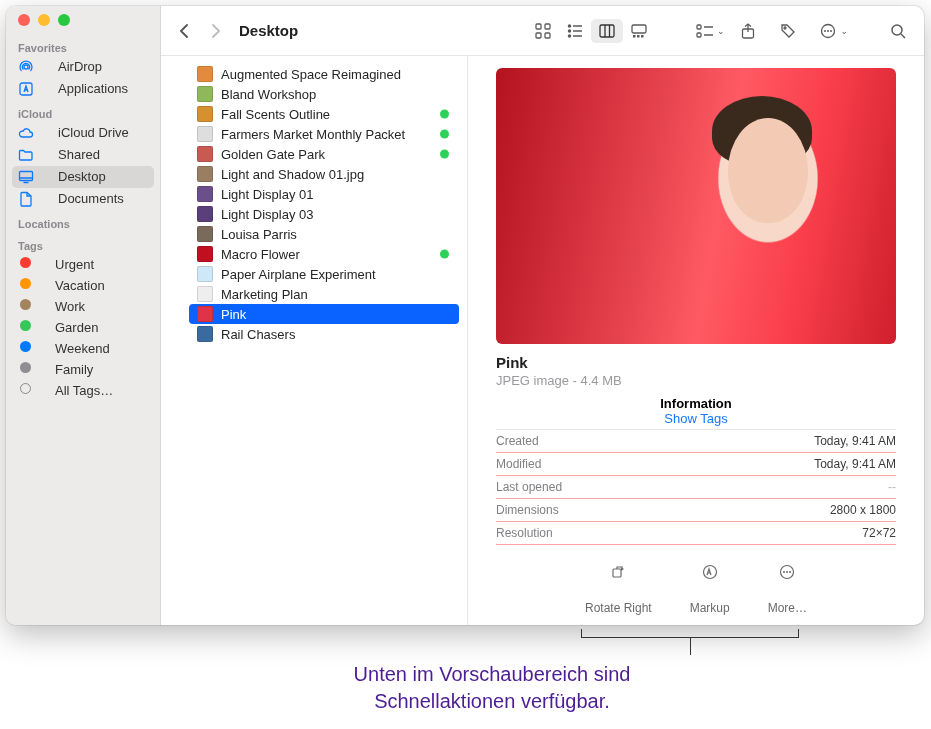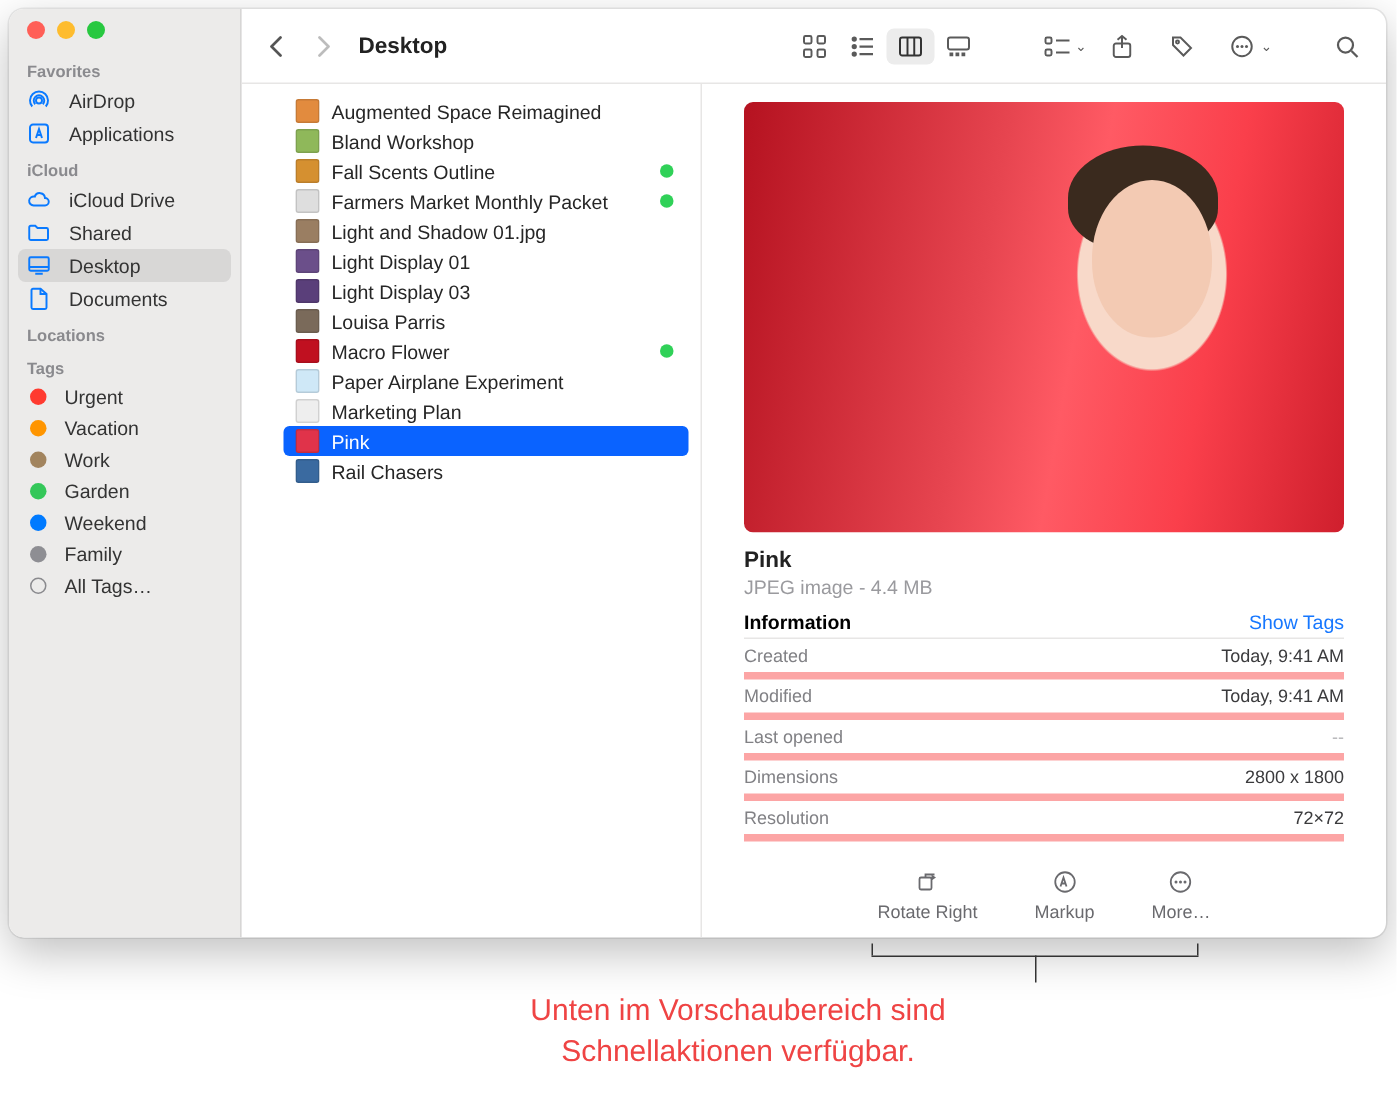--- a/index.html
+++ b/index.html
@@ -3,21 +3,21 @@
 <meta charset="utf-8">
 <style>
   * { box-sizing: border-box; margin: 0; padding: 0; }
   body { font-family: -apple-system, "Helvetica Neue", Arial, sans-serif; background: #fff; width: 931px; }
   .window { width: 918px; height: 619px; margin: 6px; border-radius: 10px; background:#fff; box-shadow: 0 10px 30px rgba(0,0,0,.25), 0 0 0 1px rgba(0,0,0,.08); display:flex; overflow:hidden; position:relative; }
   .sidebar { width:155px; background:#ecebea; border-right:1px solid #d7d6d5; padding:8px 0; display:flex; flex-direction:column; }
   .traffic { display:flex; gap:8px; padding:0 12px 8px; }
   .dot { width:12px; height:12px; border-radius:50%; }
   .red{background:#ff5f57;} .yellow{background:#febc2e;} .green{background:#28c840;}
   .section-label{ font-size:11px; color:#8a8a8e; font-weight:600; padding:8px 12px 2px; }
-  .side-item{ display:flex; align-items:center; gap:12px; font-size:13px; color:#333; padding:3px 12px; cursor:default; }
+  .side-item{ display:flex; align-items:flex-start; gap:24px; font-size:13px; color:#333; padding:3px 12px; cursor:default; }
   .side-item.selected{ background:#d8d7d6; border-radius:5px; margin:0 6px; padding:3px 6px; }
   .side-icon{ width:16px; height:16px; color:#0a7aff; display:flex; align-items:center; justify-content:center; flex-shrink:0; }
   .tag-dot{ width:11px; height:11px; border-radius:50%; border:none; flex-shrink:0; margin-left:2px; }
   .alltags{ width:11px;height:11px;border-radius:50%; border:1.5px solid #8a8a8e; margin-left:2px; flex-shrink:0;}
 
   .main { flex:1; display:flex; flex-direction:column; }
   .toolbar{ height:50px; border-bottom:1px solid #e7e6e5; display:flex; align-items:center; padding:0 10px; gap:6px;}
   .nav-btn{ width:26px; height:24px; display:flex; align-items:center; justify-content:center; color:#555; }
   .nav-btn.disabled{ color:#bcbcbc; }
   .title{ font-weight:700; font-size:15px; color:#222; margin-left:4px; }
@@ -39,38 +39,38 @@
   
   .preview{ flex:1; display:flex; flex-direction:column; padding:12px 28px 10px;}
   .img-box{ width:100%; height:295px; border-radius:6px; overflow:hidden; background:
     radial-gradient(ellipse 140px 180px at 68% 40%, #f8d9c9 0%, #f8d9c9 35%, transparent 36%),
     linear-gradient(100deg, #b51220 0%, #e74550 40%, #ff5a64 55%, #fa3f4b 75%, #cf1f2d 100%);
     position:relative;}
   .face{ position:absolute; left:58%; top:18%; width:80px; height:105px; background:#f3cab3; border-radius:50% 50% 48% 48%;}
   .hair{ position:absolute; left:54%; top:10%; width:100px; height:70px; background:#3a2a1e; border-radius:50% 50% 40% 40%;}
   .pv-title{ font-weight:700; font-size:15px; margin-top:10px; color:#222;}
   .pv-sub{ font-size:13px; color:#9a9a9e; margin-top:2px;}
-  .info-head{ display:flex; justify-content:space-between; align-items:center; margin-top:8px; border-bottom:1px solid #e7e6e5; padding-bottom:3px;}
+  .info-head{ display:flex; justify-content:space-between; align-items:center; margin-top:8px; border-bottom:1px solid #e7e6e5; padding-bottom:3px;flex-direction:column;}
   .info-head b{ font-size:13px; font-weight:700;}
   .showmore{ color:#1677ff; font-size:13px;}
-  .info-row{ display:flex; justify-content:space-between; font-size:12px; color:#6b6b6f; padding:4px 0; border-bottom:5px solid #fca5a5;}
+  .info-row{ display:flex; justify-content:space-between; font-size:12px; color:#6b6b6f; padding:4px 0; border-bottom:1px solid #fca5a5;}
   .info-row span:first-child{ color:#818185;}
   .info-row span:last-child{ color:#3b3b3d;}
   .info-row.dim span:last-child{ color:#b5b5b8;}
   .actions{ display:flex; justify-content:center; gap:38px; margin-top:18px;}
-  .action{ display:flex; flex-direction:column; align-items:center; gap:4px; font-size:12px; color:#6a6a6e;}
+  .action{ display:flex; flex-direction:column; align-items:center; gap:20px; font-size:12px; color:#6a6a6e;}
   .action .circ{ width:18px; height:18px; display:flex; align-items:center; justify-content:center; color:#6a6a6e;}
   
   .callout{ width:918px; margin:0 6px; position:relative; height:95px;}
   .bracket{ position:absolute; left:575px; top:-2px; width:218px; height:22px;}
   .bracket::before{ content:""; position:absolute; left:0; right:0; top:8px; border-top:1px solid #333;}
   .bracket::after{ content:""; position:absolute; left:50%; top:8px; width:1px; height:18px; background:#333;}
   .bracket .tick-l{position:absolute;left:0;top:0;width:1px;height:8px;background:#333;}
   .bracket .tick-r{position:absolute;right:0;top:0;width:1px;height:8px;background:#333;}
-  .callout-text{ position:absolute; left:236px; top:30px; font-size:20px; color:#ef4444; text-align:center; width:500px; line-height:1.35;}
+  .callout-text{ position:absolute; left:236px; top:30px; font-size:20px; color:#4c1d95; text-align:center; width:500px; line-height:1.35;}
 </style>
 </head>
 <body>
 
 <div class="window">
 
   <div class="sidebar">
     <div class="traffic">
       <div class="dot red"></div>
       <div class="dot yellow"></div>
@@ -278,20 +278,25 @@
             <span class="file-icon" style="background:#d59030;border:1px solid rgba(0,0,0,.12)"></span>
             <span>Fall Scents Outline</span>
             <span class="status-dot"></span>
           </div>
           <div class="file-item">
             <span class="file-icon" style="background:#dedede;border:1px solid rgba(0,0,0,.12)"></span>
             <span>Farmers Market Monthly Packet</span>
             <span class="status-dot"></span>
           </div>
           <div class="file-item">
+            <span class="file-icon" style="background:#c85a52;border:1px solid rgba(0,0,0,.12)"></span>
+            <span>Golden Gate Park</span>
+            <span class="status-dot"></span>
+          </div>
+          <div class="file-item">
             <span class="file-icon" style="background:#9a7e62;border:1px solid rgba(0,0,0,.12)"></span>
             <span>Light and Shadow 01.jpg</span>
           </div>
           <div class="file-item">
             <span class="file-icon" style="background:#6b4f8a;border:1px solid rgba(0,0,0,.12)"></span>
             <span>Light Display 01</span>
           </div>
           <div class="file-item">
             <span class="file-icon" style="background:#5a3f7a;border:1px solid rgba(0,0,0,.12)"></span>
             <span>Light Display 03</span>

